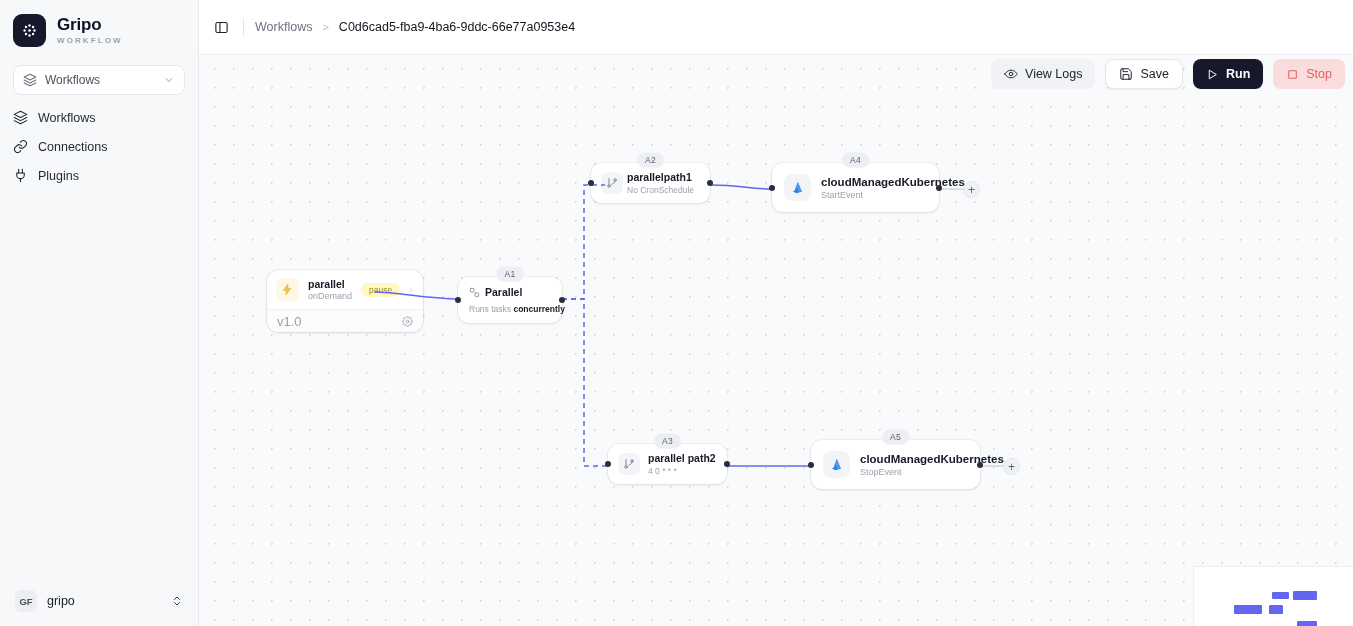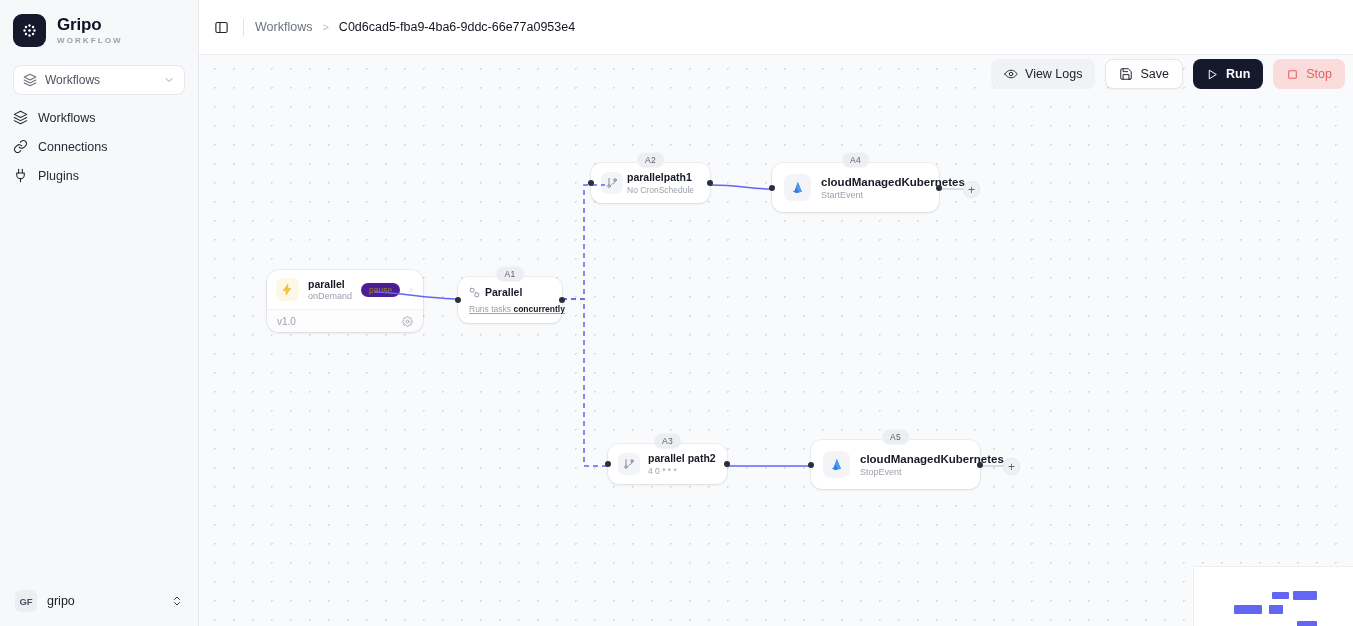--- a/index.html
+++ b/index.html
@@ -145,30 +145,30 @@
   }
   .trigger-top { display: flex; align-items: center; gap: 9px; padding: 8px 9px 8px 9px; }
   .trig-icon {
     width: 23px; height: 23px; border-radius: 7px; background: #fdf7e6;
     display: flex; align-items: center; justify-content: center; flex: 0 0 23px;
   }
   .trig-texts { flex: 1; display: flex; flex-direction: column; gap: 1px; }
   .trig-title { font-size: 10.5px; font-weight: 700; color: #171a26; }
   .trig-sub { font-size: 9px; color: #9ba0ac; }
   .pill {
-    background: #4c1d95; color: #a3842b; font-size: 8.5px; border-radius: 7px;
+    background: #fef9c3; color: #a3842b; font-size: 8.5px; border-radius: 7px;
     padding: 2px 8px; font-weight: 500;
   }
   .chev { color: #9ba0ac; font-size: 10px; }
   .trigger-bottom {
     border-top: 1px solid #f0f1f4; height: 23px;
     display: flex; align-items: center; justify-content: space-between;
     padding: 0 10px; background:#fcfcfd;
   }
-  .trig-ver { font-size: 10px; color: #9ba0ac; }
+  .trig-ver { font-size: 13px; color: #9ba0ac; }
 
   .plus {
     position: absolute; width: 17px; height: 17px; border-radius: 50%;
     background: #f0f1f4; border: 1px solid #e3e5ea;
     display: flex; align-items: center; justify-content: center;
     font-size: 12px; color: #5d6271; cursor: pointer; z-index: 5; line-height: 1;
   }
 
   svg.edges { position: absolute; inset: 0; width: 100%; height: 100%; pointer-events: none; z-index: 1; }
 
@@ -355,21 +355,21 @@
         <div class="badge">A1</div>
         <div class="card">
           <div class="card-body" style="padding:9px 11px; gap:0; flex-direction:column; align-items:flex-start;">
             <div style="display:flex; align-items:center; gap:5px;">
               <svg width="11" height="11" viewBox="0 0 24 24" fill="none" stroke="#8b90a0" stroke-width="1.9" stroke-linecap="round" stroke-linejoin="round">
                 <rect x="3" y="3" width="8" height="8" rx="1.5"></rect>
                   <rect x="13" y="13" width="8" height="8" rx="1.5"></rect>
               </svg>
               <span class="node-title">Parallel</span>
             </div>
-            <div class="node-sub" style="margin-top:6px;text-decoration:underline;">
+            <div class="node-sub" style="margin-top:6px;">
               <span>Runs tasks </span><span class="node-sub-accent">concurrently</span>
             </div>
           </div>
           <span class="port left"></span>
           <span class="port right"></span>
         </div>
       </div>
 
       <div class="node" style="left:392px; top:108px; width:119px;">
         <div class="badge">A2</div>

